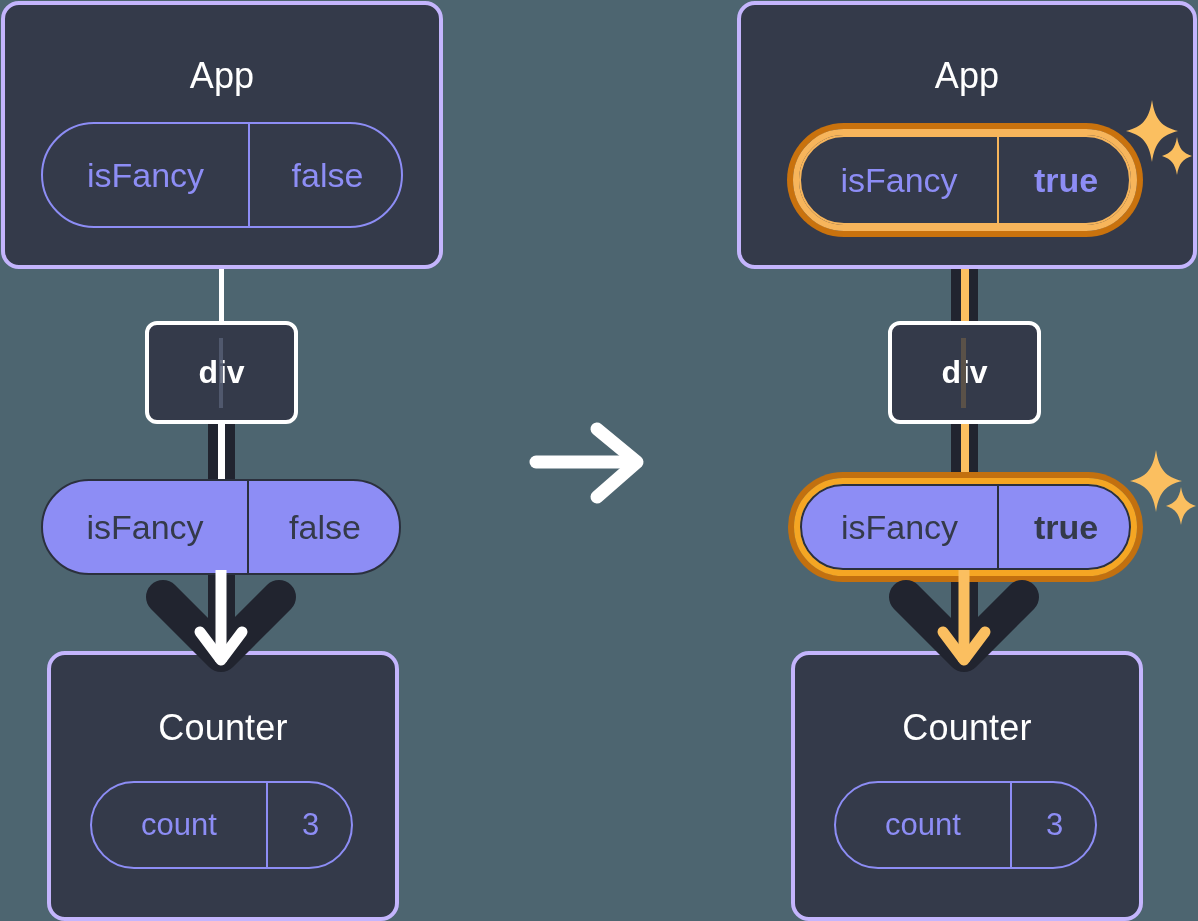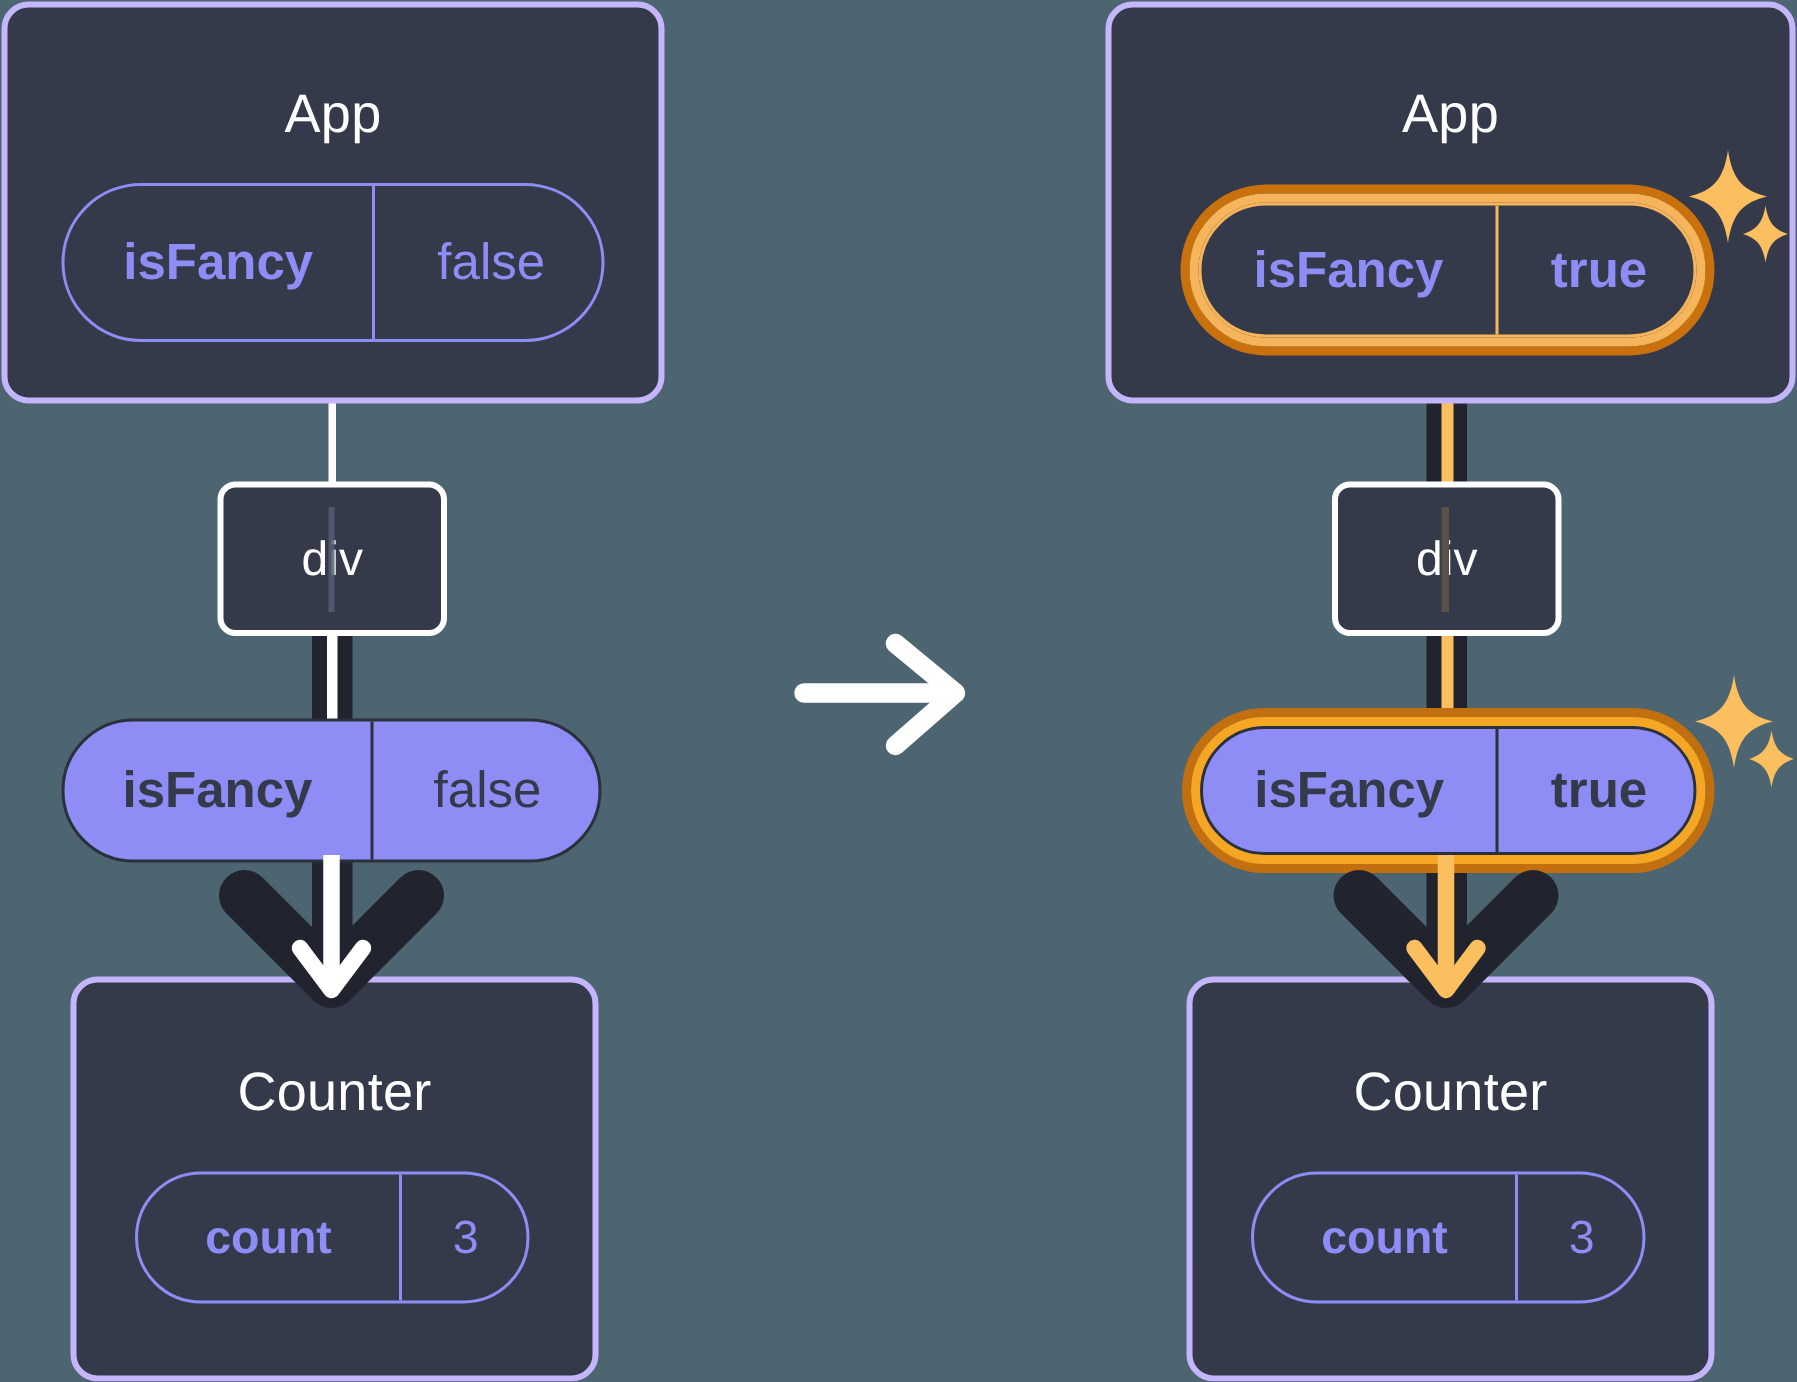--- a/index.html
+++ b/index.html
@@ -46,40 +46,40 @@
     box-sizing: border-box;
     background: #343a4a;
     border: 4px solid #ffffff;
     border-radius: 12px;
     z-index: 7;
     display: flex;
     align-items: center;
     justify-content: center;
     color: #ffffff;
     font-size: 32px;
-    font-weight: 400;
+    font-weight: 700;
   }
   .divbox span { position: relative; z-index: 2; }
 
   
   .pill {
     position: absolute;
     box-sizing: border-box;
     display: flex;
     align-items: stretch;
     border-radius: 999px;
     z-index: 8;
   }
   .pill .cell {
     display: flex;
     align-items: center;
     justify-content: center;
     white-space: nowrap;
   }
-  .pill .cell.name { flex: 0 0 auto; font-weight: bold; }
+  .pill .cell.name { flex: 0 0 auto; }
   .pill .cell.val  { flex: 0 0 auto; }
 
   
   .pill-outline {
     border: 2px solid #8d8df5;
     background: transparent;
   }
   .pill-outline .cell { color: #8d8df5; font-size: 34px; }
   .pill-outline .divider {
     width: 2px;

